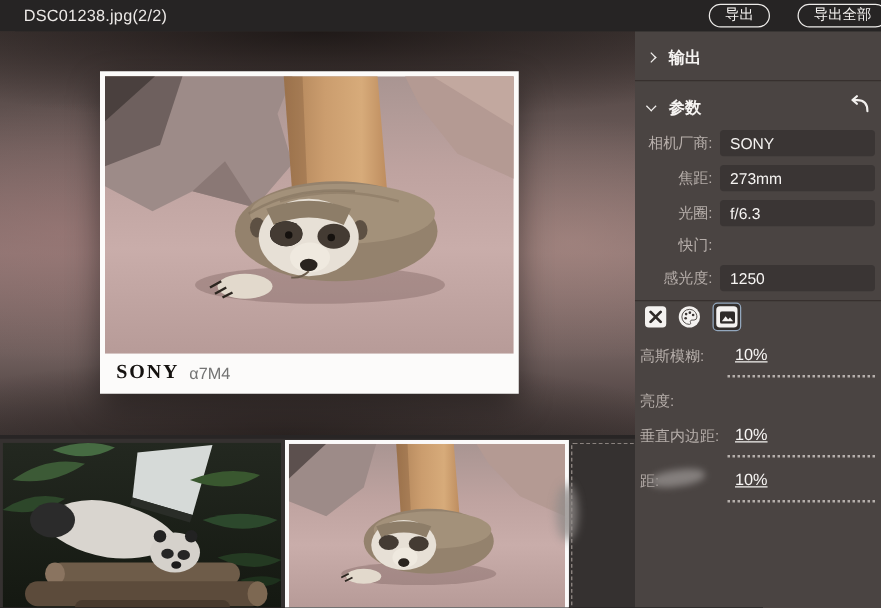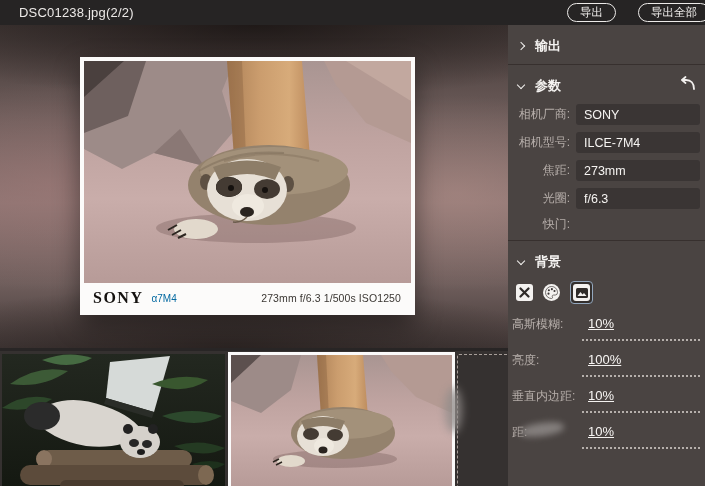--- a/index.html
+++ b/index.html
@@ -22,21 +22,21 @@
       radial-gradient(ellipse 50% 42% at 90% 52%, rgba(180,145,138,.5), transparent 72%),
       radial-gradient(ellipse 95% 28% at 50% 0%, rgba(22,17,16,.8), transparent 82%),
       radial-gradient(ellipse 85% 25% at 45% 100%, rgba(30,24,22,.65), transparent 78%),
       linear-gradient(180deg,#443a38 0%,#6e5d5b 30%,#8b7371 55%,#6f5e5c 80%,#423837 100%); }
   #card { position:absolute; left:80px; top:32px; width:335px; height:258px;
     background:#fcfbfa; padding:4px 4px 0 4px; box-shadow:0 10px 24px rgba(0,0,0,.45); }
   #card svg { display:block; }
   #caption { height:30px; display:flex; align-items:center; padding:0 10px 0 9px; }
   .brand { font-family:"Liberation Serif",serif; font-weight:bold; font-size:16px;
     letter-spacing:1.5px; color:#14110f; }
-  .model { font-size:10px; color:#0369a1; margin-left:8px; }
+  .model { font-size:13px; color:#737373; margin-left:8px; }
   .exif { margin-left:auto; font-size:10.5px; color:#3b3733; letter-spacing:.1px; }
 
   
   #filmstrip { position:absolute; left:0; top:348px; width:508px; height:138px;
     background:#353130; border-top:3px solid #282525; overflow:hidden; }
   .thumb { position:absolute; overflow:hidden; cursor:pointer; }
   #thumb-panda { left:2px; top:3px; width:223px; height:135px; }
   #thumb-meerkat { left:228px; top:1px; width:227px; height:137px;
     border:3px solid #fbfafa; background:#fff; }
   #empty-slot { position:absolute; left:457px; top:3px; width:54px; height:141px;
@@ -134,21 +134,20 @@
       <circle cx="181" cy="129" r="3" fill="#15110e"></circle>
       <ellipse cx="164" cy="145" rx="16" ry="12" fill="#efe9df"></ellipse>
       <ellipse cx="163" cy="151" rx="7" ry="5" fill="#2a241f"></ellipse>
       <path d="M163 156 q-6 6 -14 5" stroke="#6b5c4c" stroke-width="1.5" fill="none"></path>
       <ellipse cx="112" cy="168" rx="22" ry="10" fill="#e2d9cc"></ellipse>
       <path d="M93 164 l-9 5 M97 169 l-9 5 M102 173 l-8 4" stroke="#2c2620" stroke-width="2" fill="none"></path>
     </svg>
     <div id="caption">
       <span class="brand">SONY</span>
       <span class="model">α7M4</span>
-      <span class="exif">273mm  f/6.3  1/500s  ISO1250</span>
     </div>
   </div>
 </div>
 
 <div id="filmstrip">
   <div id="thumb-panda" class="thumb">
     <svg width="223" height="135" viewBox="0 0 223 135">
       <defs>
         <linearGradient id="pbg" x1="0" y1="0" x2="0" y2="1">
           <stop offset="0" stop-color="#232820"></stop>
@@ -222,41 +221,37 @@
       <path d="M15 13 C15 7 12 4 7 4 L3.5 4" stroke="#f2f0ee" stroke-width="1.8" fill="none" stroke-linecap="round"></path>
       <path d="M6.5 1 L3 4 L6.5 7" stroke="#f2f0ee" stroke-width="1.8" fill="none" stroke-linecap="round" stroke-linejoin="round"></path>
     </svg>
   </div>
 
   <div class="field-row">
     <span class="field-label">相机厂商:</span>
     <input class="field-input" value="SONY" style="">
   </div>
   <div class="field-row">
-    <span class="field-label">相机型号:</span>
-    <input class="field-input" value="ILCE-7M4" style="">
-  </div>
-  <div class="field-row">
     <span class="field-label">焦距:</span>
     <input class="field-input" value="273mm" style="">
   </div>
   <div class="field-row">
     <span class="field-label">光圈:</span>
     <input class="field-input" value="f/6.3" style="">
   </div>
   <div class="field-row">
     <span class="field-label">快门:</span>
   </div>
+  <div class="field-row">
+    <span class="field-label">感光度:</span>
+    <input class="field-input" value="1250" style="">
+  </div>
 
   <div class="divider"></div>
 
-  <div class="panel-header">
-    <span class="chev down"></span>
-    <span class="hlabel">背景</span>
-  </div>
 
   <div class="bg-icons">
     <span class="icon-box">
       <svg width="11" height="11" viewBox="0 0 11 11">
         <path d="M1.5 1.5 L9.5 9.5 M9.5 1.5 L1.5 9.5" stroke="#2e2a28" stroke-width="2.2" stroke-linecap="round"></path>
       </svg>
     </span>
     <span class="icon-box" style="border-radius:50%;">
       <svg width="15" height="15" viewBox="0 0 20 20">
         <path d="M10 2a8 8 0 1 0 0 16c1.3 0 1.7-1 1.2-2-.6-1.2-.1-2.6 1.5-2.6H15a3.2 3.2 0 0 0 3-3.2C18 5.4 14.4 2 10 2z" fill="#f4f2f0" stroke="#4a4442" stroke-width="1"></path>
@@ -277,23 +272,20 @@
   </div>
 
   <div class="slider-row">
     <span class="slider-label">高斯模糊:</span>
     <span class="slider-track">
       <span class="slider-value">10%</span>
     </span>
   </div>
   <div class="slider-row">
     <span class="slider-label">亮度:</span>
-    <span class="slider-track">
-      <span class="slider-value">100%</span>
-    </span>
   </div>
   <div class="slider-row">
     <span class="slider-label">垂直内边距:</span>
     <span class="slider-track">
       <span class="slider-value">10%</span>
     </span>
   </div>
   <div class="slider-row">
     <span class="smudge-label"></span>
     <span class="slider-label">距:</span>

